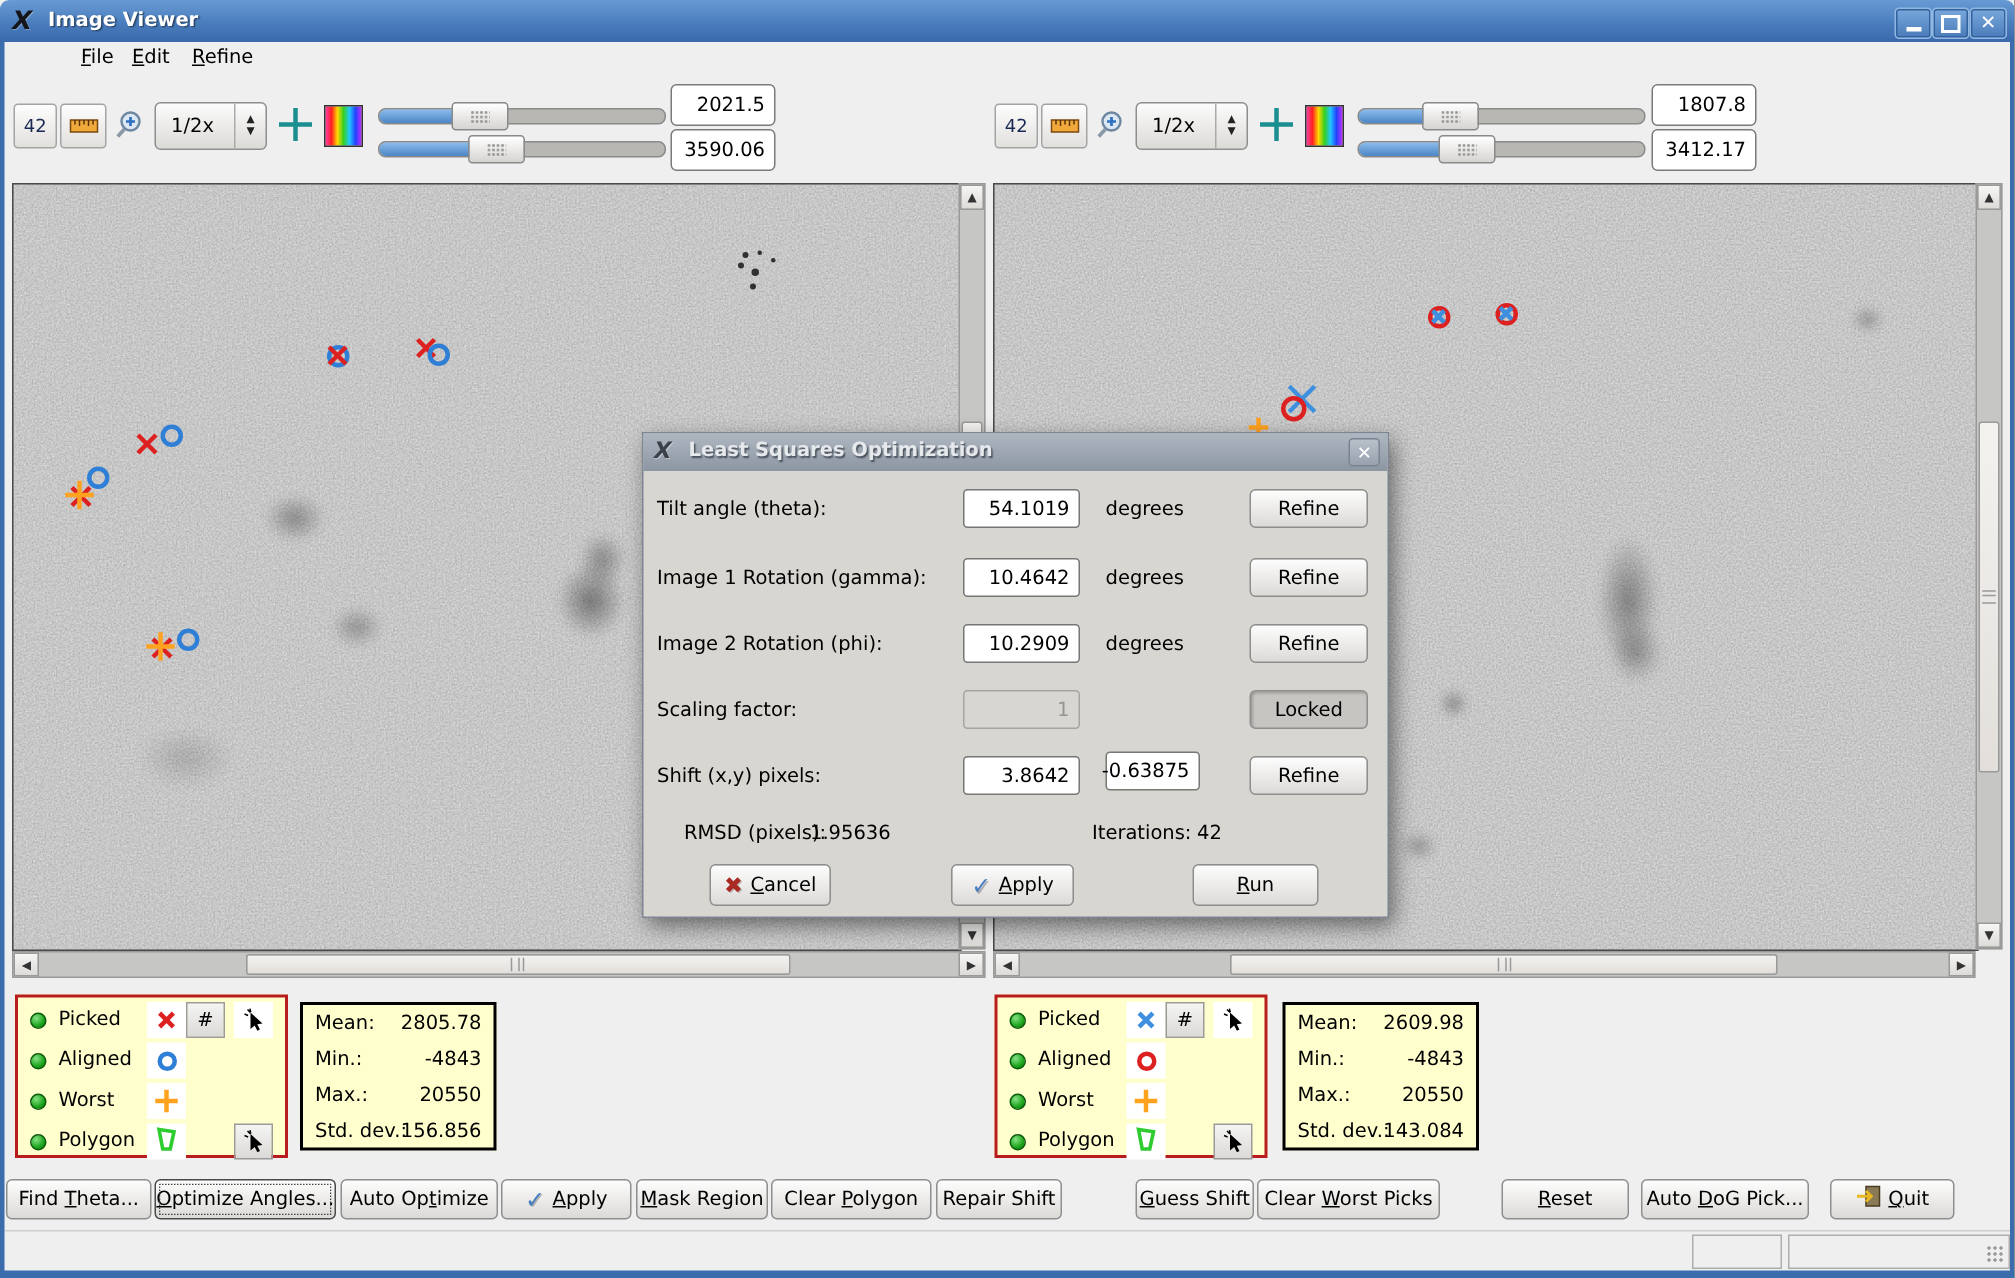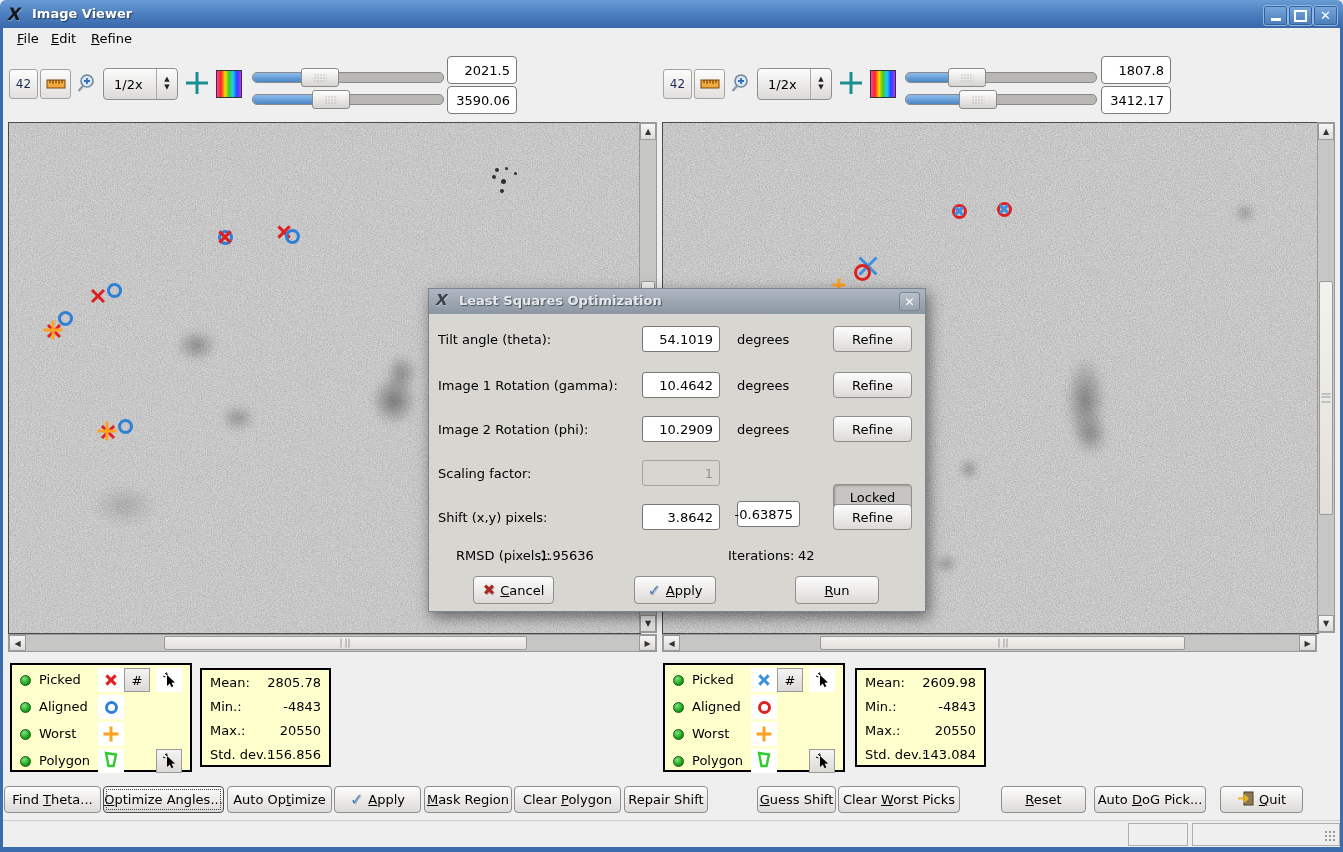--- a/index.html
+++ b/index.html
@@ -14,21 +14,21 @@
   #titlebar .wtitle{position:absolute;left:32px;top:6px;color:#fff;font-weight:bold;font-size:13px;
     text-shadow:1px 1px 1px rgba(0,0,0,.5);}
   .winbtn{position:absolute;top:5px;width:23px;height:19px;border-radius:3px;
     background:linear-gradient(#79a8dc,#4a7cba);border:1px solid #8fb7e2;box-shadow:inset 0 0 0 1px #33619c;
     display:flex;align-items:center;justify-content:center;color:#fff;}
   .winbtn .g-min{width:10px;height:3px;background:#fff;margin-top:8px;}
   .winbtn .g-max{width:9px;height:8px;border:2px solid #fff;}
   .winbtn .g-close{font-size:13px;font-weight:bold;line-height:1;}
   
   #menubar{position:absolute;left:3px;top:28px;width:1337px;height:22px;background:#efefef;}
-  .menu-item{position:absolute;top:2px;padding:1px 6px;}
+  .menu-item{position:absolute;top:2px;padding:1px 6px;margin-left:37px;}
   .menu-item u{text-decoration:underline;}
   
   .tbtn{position:absolute;height:28px;border:1px solid #a4a4a4;border-radius:3px;
     background:linear-gradient(#fdfdfd,#e2e0dd);display:flex;align-items:center;justify-content:center;}
   .tbtn.flat{border-color:#b5b5b5;}
   .num42{font-size:12px;color:#1a2a55;}
   .combo{position:absolute;height:30px;border:1px solid #8e8e8e;border-radius:4px;
     background:linear-gradient(#fcfcfc,#dcdad7);display:flex;align-items:center;}
   .combo .cval{padding-left:10px;flex:1;}
   .combo .cspin{width:20px;height:100%;border-left:1px solid #aaa;display:flex;flex-direction:column;
@@ -65,42 +65,42 @@
     display:flex;align-items:center;justify-content:center;font-size:8px;color:#333;box-sizing:border-box;}
   .sb-thumb{position:absolute;background:linear-gradient(#f4f2ef,#e2dfdb);border:1px solid #9a9a9a;
     border-radius:2px;box-sizing:border-box;}
   .grip-v{position:absolute;left:50%;top:50%;transform:translate(-50%,-50%);width:9px;height:7px;
     border-top:1px solid #999;border-bottom:1px solid #999;}
   .grip-v::after{content:"";display:block;margin-top:2px;border-top:1px solid #999;}
   .grip-h{position:absolute;left:50%;top:50%;transform:translate(-50%,-50%) rotate(90deg);width:9px;height:7px;
     border-top:1px solid #999;border-bottom:1px solid #999;}
   .grip-h::after{content:"";display:block;margin-top:2px;border-top:1px solid #999;}
   
-  .legend{position:absolute;width:182px;height:109px;background:#ffffce;border:2px solid #000000;box-sizing:border-box;}
+  .legend{position:absolute;width:182px;height:109px;background:#ffffce;border:2px solid #b91c1c;box-sizing:border-box;}
   .statsbox{position:absolute;width:131px;height:99px;background:#ffffce;border:2px solid #000;box-sizing:border-box;}
   .leg-row{position:absolute;left:0;width:100%;height:24px;}
   .leg-dot{position:absolute;left:8px;top:7px;width:11px;height:11px;border-radius:50%;
     background:radial-gradient(circle at 35% 30%,#86e286,#1da51d 60%,#0c770c);border:1px solid #0a5c0a;box-sizing:border-box;}
   .leg-label{position:absolute;left:27px;top:4px;}
   .leg-cell{position:absolute;top:0;width:26px;height:24px;background:#fff;display:flex;align-items:center;justify-content:center;}
   .leg-cell.gbtn{background:linear-gradient(#f4f4f3,#dcdad7);border:1px solid #9a9a9a;box-sizing:border-box;}
   .stat-row{position:absolute;left:0;width:100%;height:24px;}
   .stat-label{position:absolute;left:8px;top:3px;}
   .stat-value{position:absolute;right:8px;top:3px;text-align:right;}
   .ic-x{position:relative;width:13px;height:13px;}
   .ic-plus{position:relative;width:15px;height:15px;}
   .ic-ring{width:13px;height:13px;border:3px solid #2f7fd6;border-radius:50%;box-sizing:border-box;}
   .ic-ring.red{border-color:#dd2020;}
   
   .gtk-btn{position:absolute;height:27px;border:1px solid #8e8e8e;border-radius:4px;
     background:linear-gradient(#fdfdfd,#dcdad7);display:flex;align-items:center;justify-content:center;
     font-size:13px;color:#000;gap:5px;box-sizing:border-box;}
   .gtk-btn u{text-decoration:underline;}
   .gtk-btn.focused{border:1px solid #4a4a4a;outline:1px dotted #444;outline-offset:-4px;}
-  .gtk-btn.pressed{background:#c7c5c1;box-shadow:inset 1px 1px 2px rgba(0,0,0,.25);margin-top:24px;}
+  .gtk-btn.pressed{background:#c7c5c1;box-shadow:inset 1px 1px 2px rgba(0,0,0,.25);}
   .ico-check{color:#4a7fc0;font-weight:bold;font-size:16px;text-shadow:1px 1px 0 rgba(0,0,0,.25);}
   .ico-cancel{color:#a82a22;font-weight:bold;font-size:15px;text-shadow:1px 1px 0 rgba(0,0,0,.2);}
   
   #dialog{position:absolute;left:428px;top:288px;width:498px;height:324px;background:#d8d6d1;
     border:1px solid #7c8692;box-shadow:3px 5px 14px rgba(0,0,0,.5);z-index:30;box-sizing:border-box;}
   #dlg-titlebar{position:absolute;left:0;top:0;width:100%;height:25px;
     background:linear-gradient(#aeb7c1,#8c96a2);}
   #dlg-titlebar .xlogo{position:absolute;left:7px;top:2px;font-weight:bold;font-size:15px;color:#3c4048;
     transform:skewX(-12deg);text-shadow:1px 1px 0 rgba(255,255,255,.35);}
   #dlg-titlebar .dtitle{position:absolute;left:30px;top:4px;font-weight:bold;font-size:13px;color:#e6e9ec;

